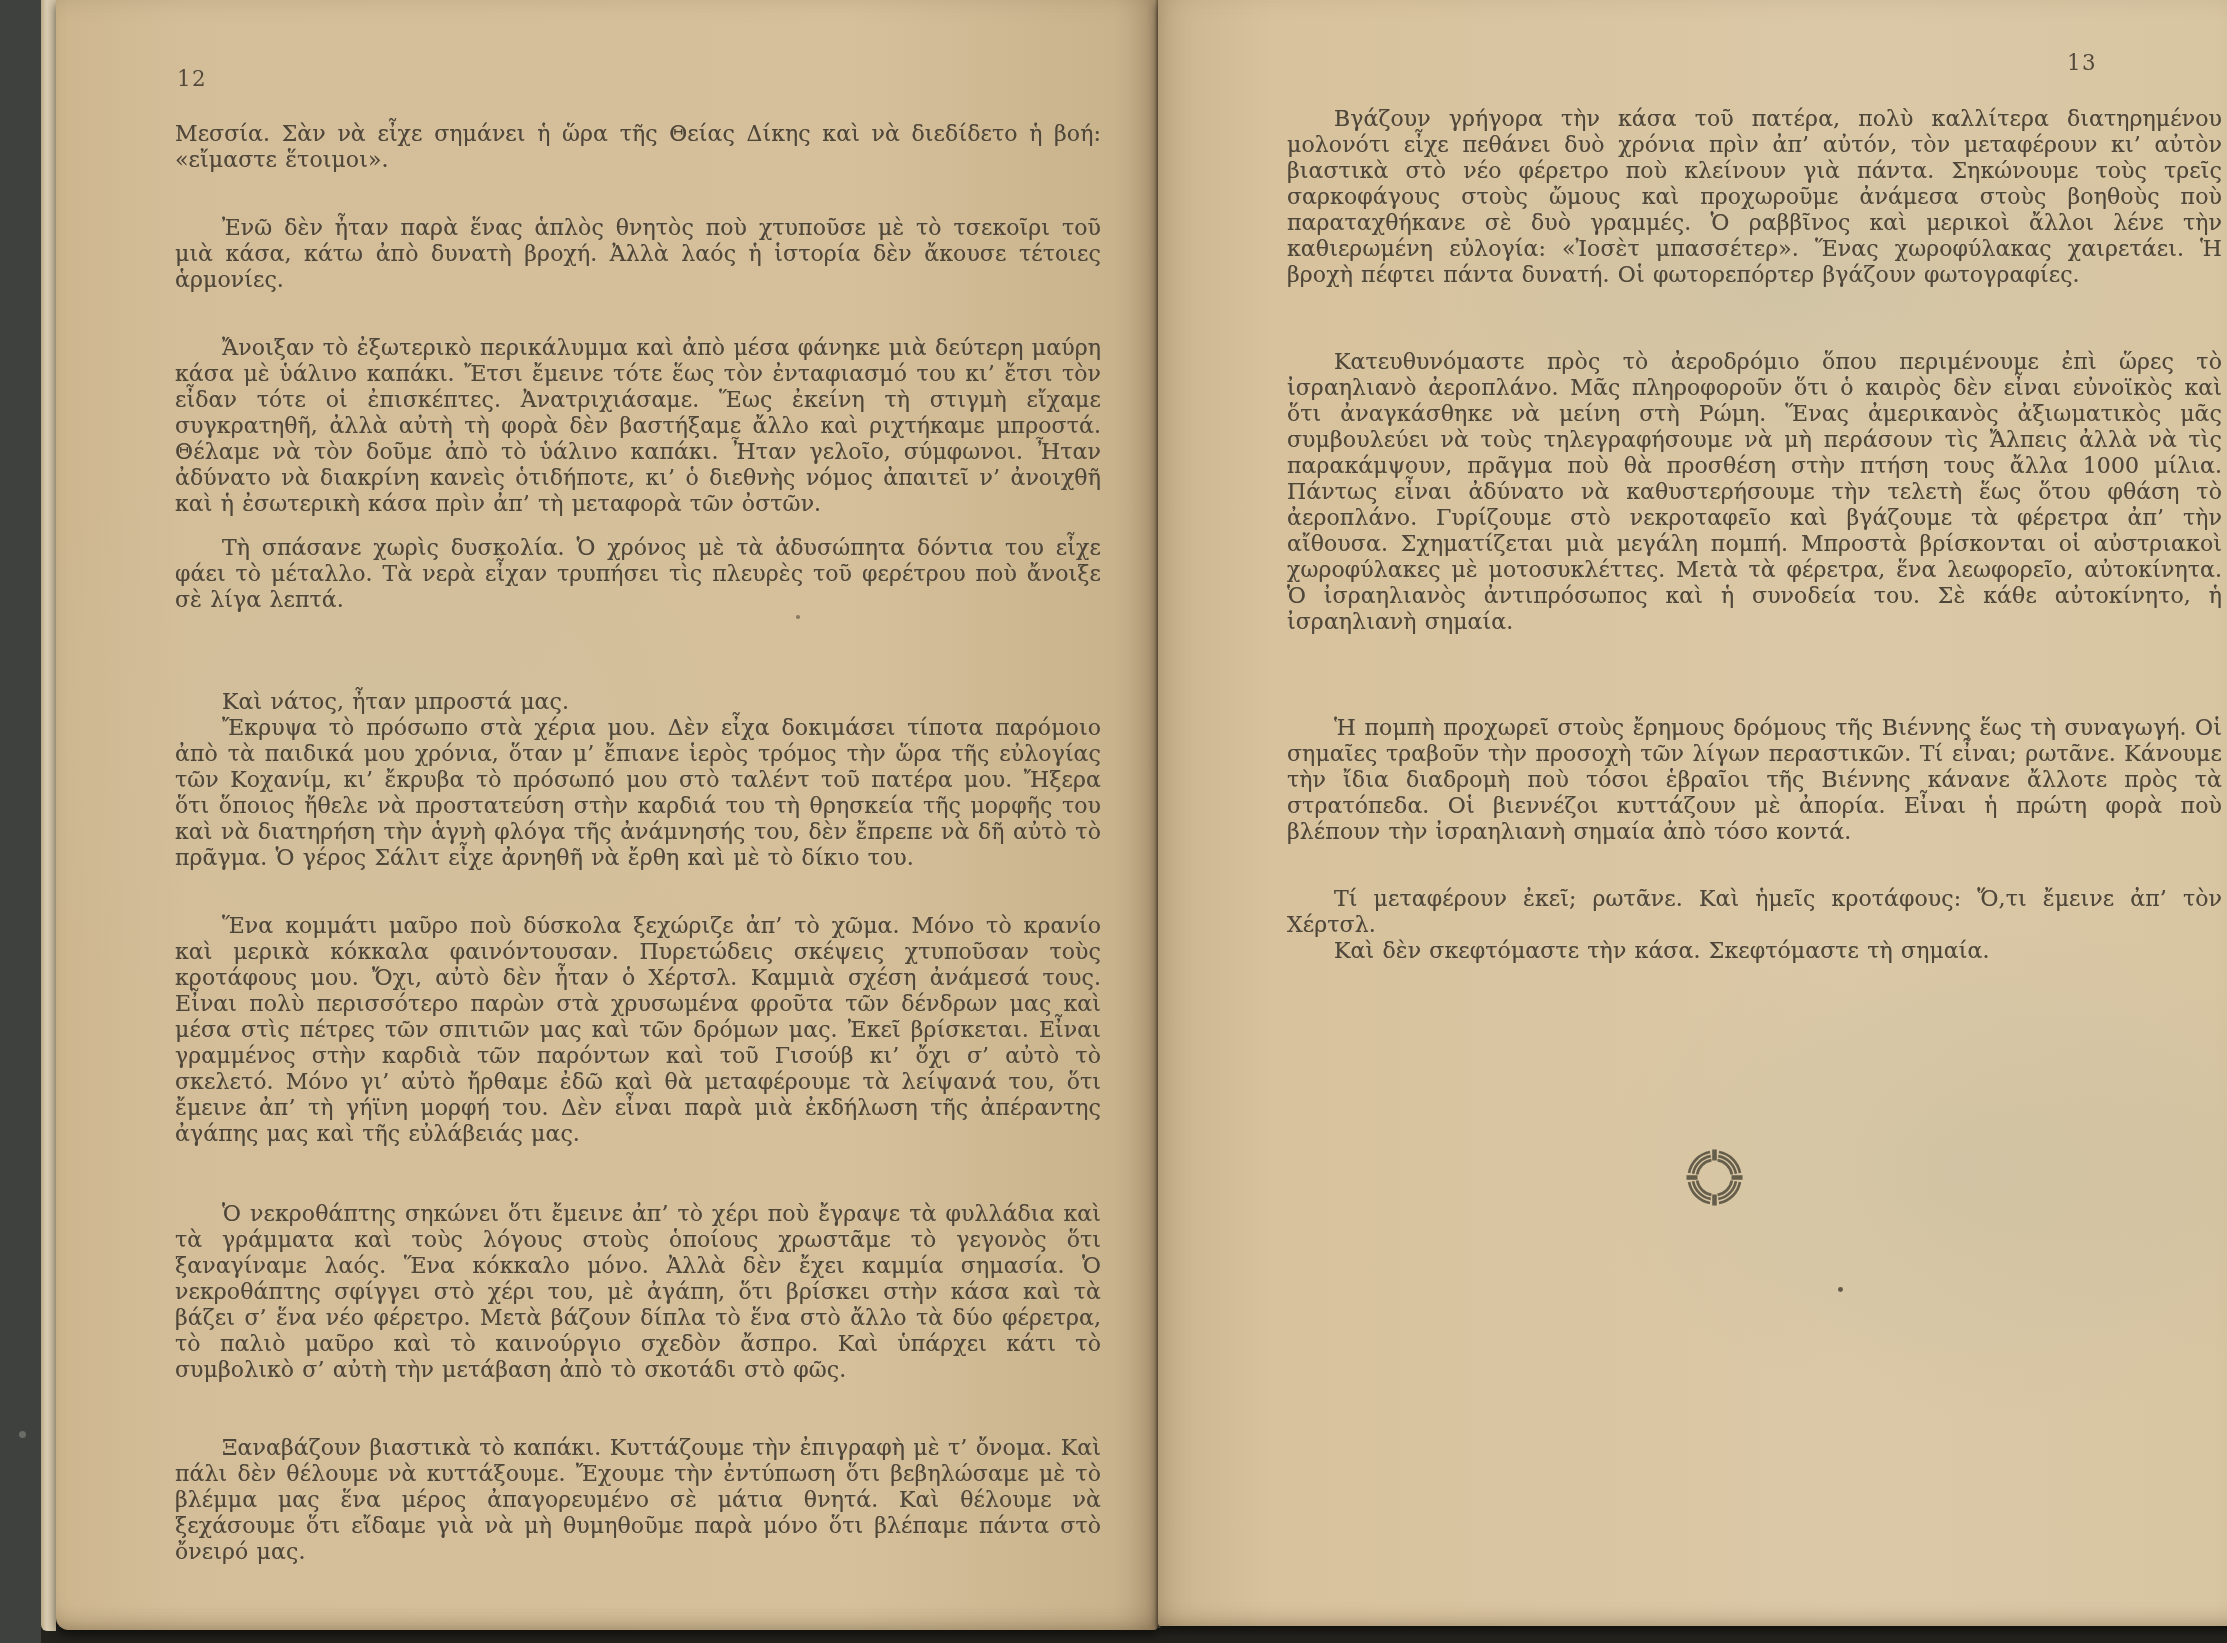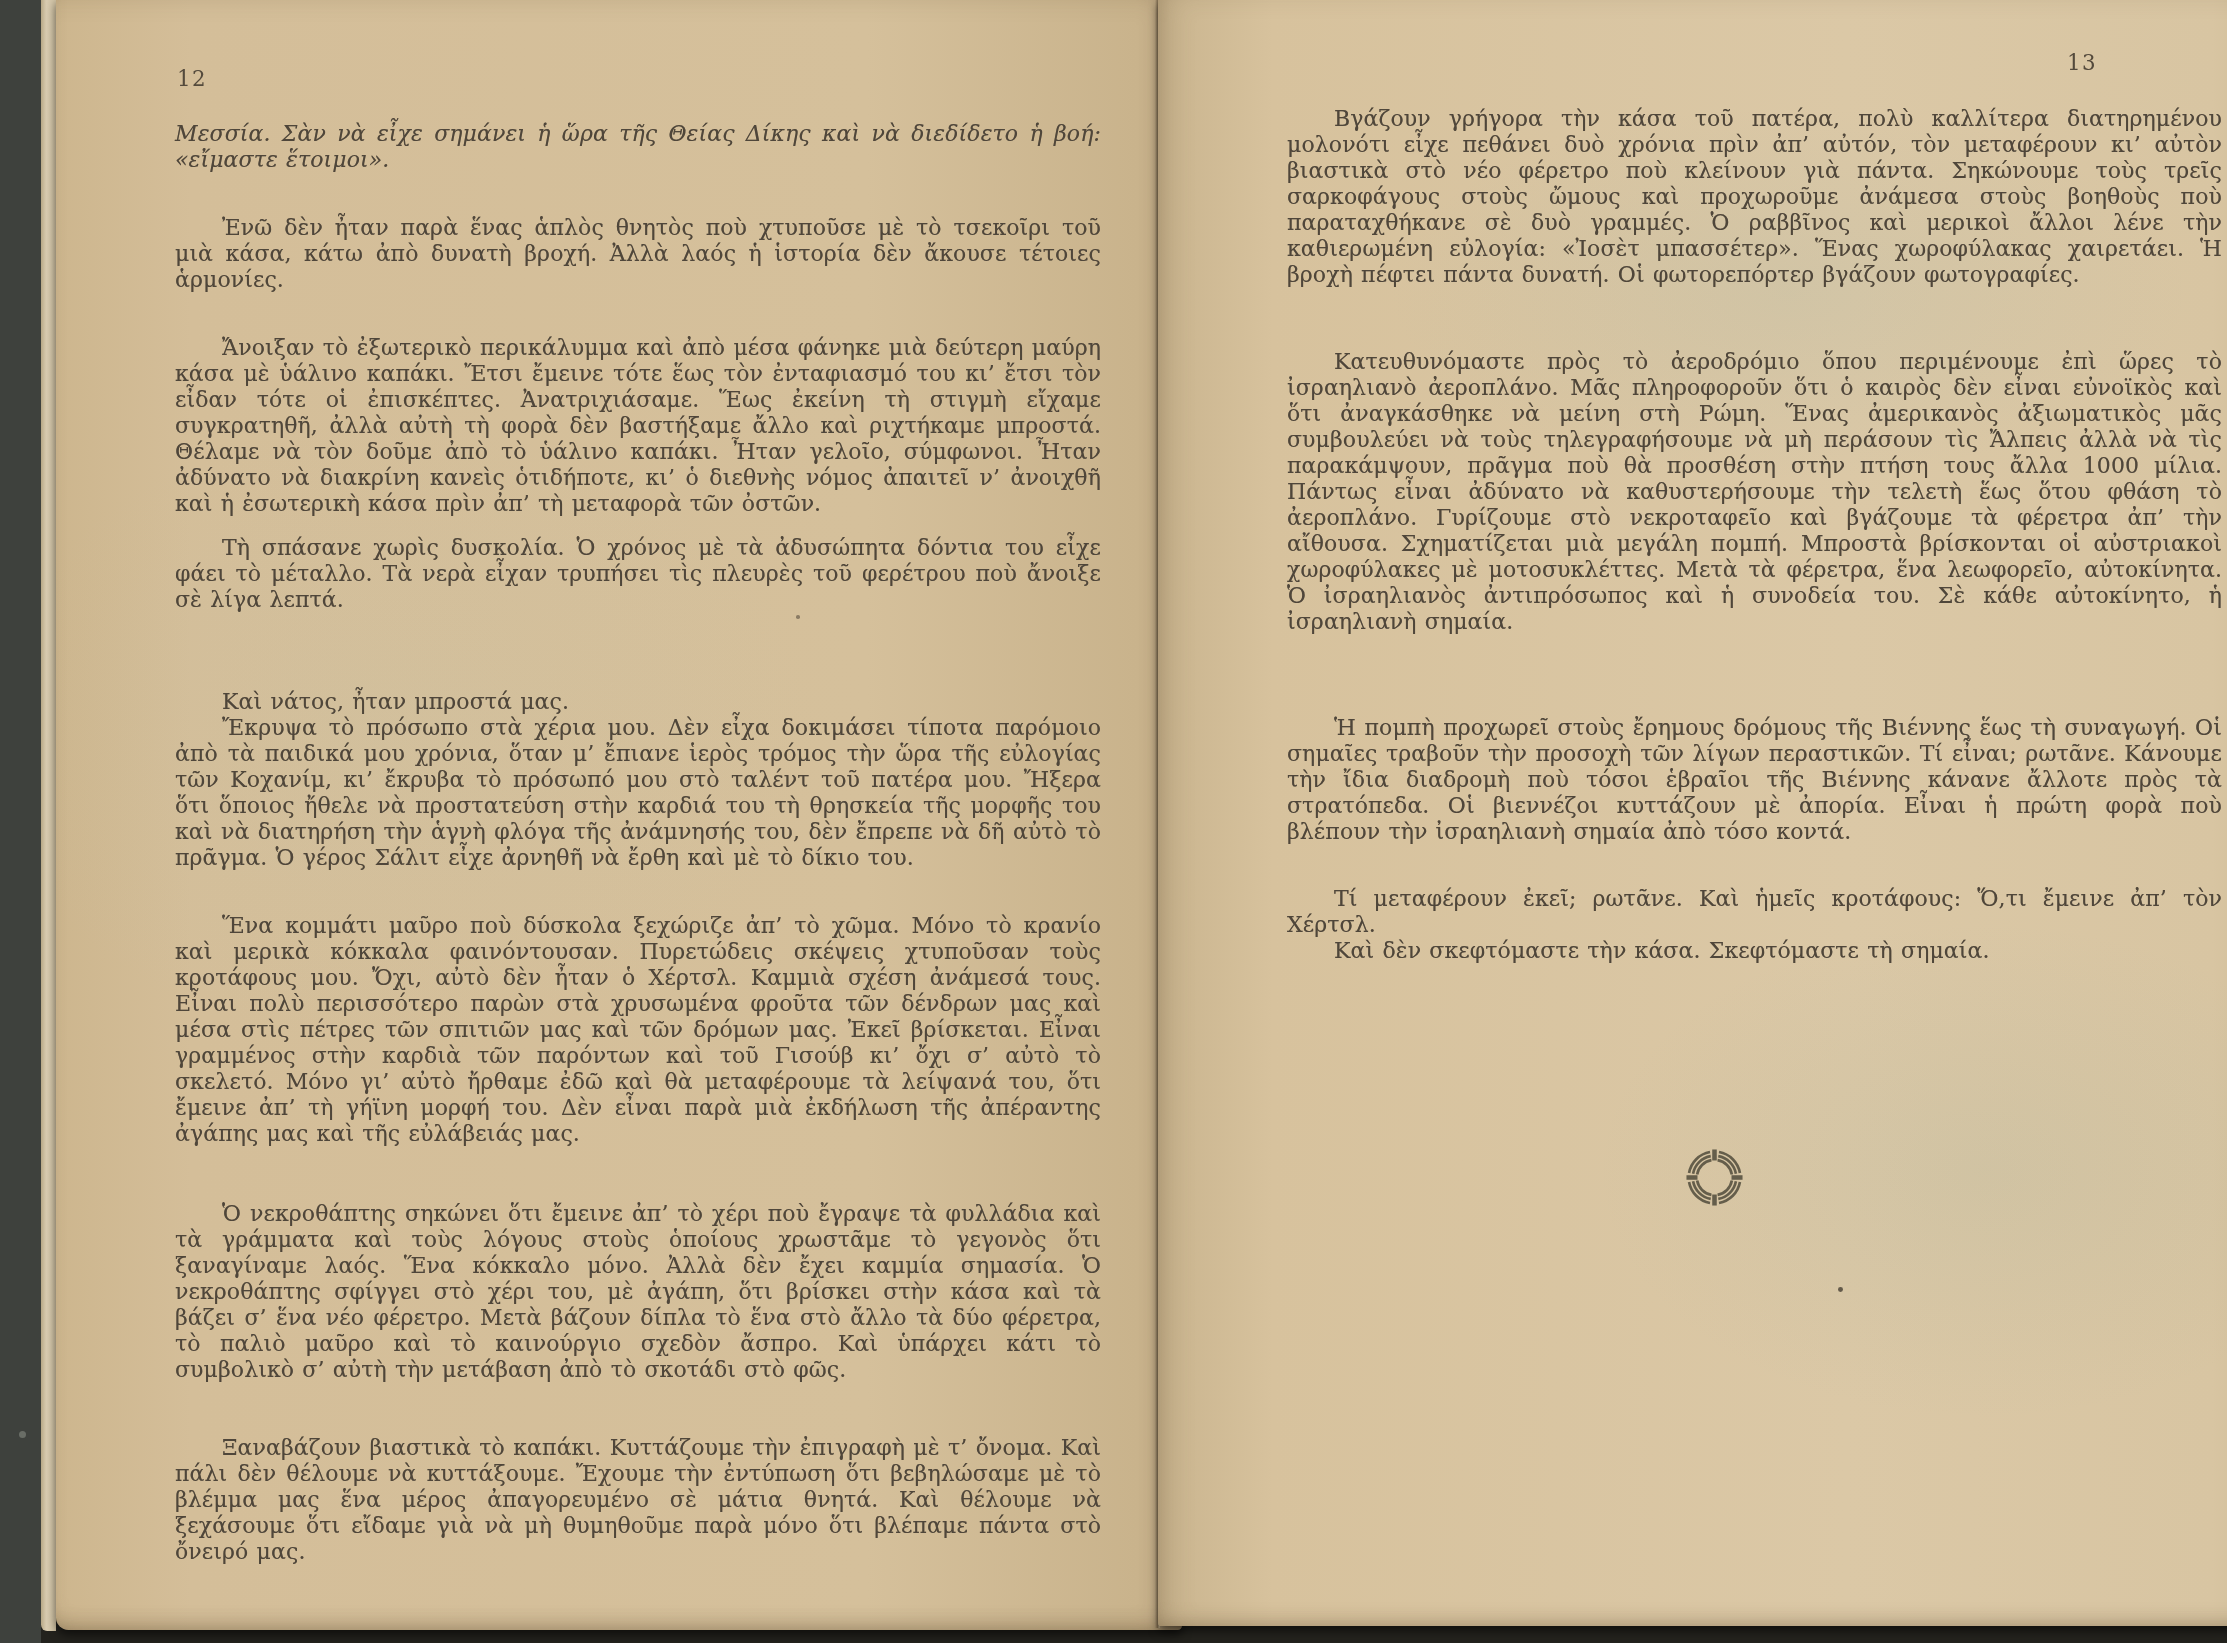--- a/index.html
+++ b/index.html
@@ -15,40 +15,40 @@
          background-color:var(--cover_edge);}
   .fore-edge{position:absolute;left:41px;top:0;width:15px;height:1631px;
          background:linear-gradient(90deg,#b7a886 0%,var(--fore_edge) 35%,#cfc1a2 100%);
          border-radius:0 0 0 6.2px;}
   .page{position:absolute;top:0;box-shadow:0 4.5px 9.8px rgba(0,0,0,.55);}
   .page-left{left:56px;width:1102px;height:1630px;border-radius:0 0 4.5px 12.5px;
          background:
            radial-gradient(713px 535px at 30% 45%, rgba(190,200,180,.10), rgba(0,0,0,0) 60%),
            linear-gradient(90deg,#cdb68e 0%,#d4be99 12%,#d5c09b 72%,#c9b38c 96%,#bda684 100%),
            var(--paper_left);
-         box-shadow:inset -20.5px 0 31px -11.6px rgba(95,75,45,.38), inset 0 -13.4px 22px -13.4px rgba(80,60,35,.45), 0 4.5px 9.8px rgba(0,0,0,.55);padding-left:24px;}
+         box-shadow:inset -20.5px 0 31px -11.6px rgba(95,75,45,.38), inset 0 -13.4px 22px -13.4px rgba(80,60,35,.45), 0 4.5px 9.8px rgba(0,0,0,.55);}
   .page-right{left:1158px;width:1146px;height:1626px;border-radius:0 0 20.5px 3.6px;
          background:
            radial-gradient(668px 312px at 55% 18%, rgba(150,175,165,.14), rgba(0,0,0,0) 60%),
            radial-gradient(624px 401px at 72% 72%, rgba(140,165,150,.12), rgba(0,0,0,0) 62%),
            linear-gradient(90deg,#c9b48e 0%,#d7c29d 10%,#dbc8a6 60%,#d8c5a2 92%,#cbb690 100%),
            var(--paper_right);
          box-shadow:inset 18px 0 31px -13.4px rgba(100,80,50,.30), inset 0 -12.5px 22px -13.4px rgba(80,60,35,.42), 0 4.5px 9.8px rgba(0,0,0,.55);}
   .gutter{position:absolute;left:1155px;top:0;width:6.2px;height:1628px;
          background:linear-gradient(90deg,rgba(70,55,35,0) 0%,rgba(70,55,35,.45) 45%,rgba(250,240,215,.25) 70%,rgba(70,55,35,.15) 100%);}
   .page-number{position:absolute;font-size:21.4px;letter-spacing:1.3px;color:#544a3c;}
   .pn-left{left:121px;top:66px;}
   .pn-right{left:909px;top:50px;}
   .text-col{position:absolute;top:0;text-align:justify;font-size:22px;line-height:26px;
          letter-spacing:0.1px;word-spacing:1.1px;color:var(--ink);
          text-shadow:0 0 0.4px rgba(79,70,58,.45);}
   .tc-left{left:119px;width:926px;top:121px;}
   .tc-right{left:129px;width:935px;top:106px;}
   p.para{margin:0;text-indent:47px;}
-  p.no-indent{text-indent:0;font-style:italic;}
+  p.no-indent{text-indent:0;}
   .ornament{position:absolute;left:525px;top:1146px;width:63px;height:63px;color:var(--ornament);opacity:.88;}
   .speck{position:absolute;border-radius:50%;}
   .speck-cover{left:18.7px;top:1431px;width:7.1px;height:7.1px;background:#747871;opacity:.8;}
   .speck-right{left:680px;top:1287px;width:4.9px;height:4.9px;background:#4f463a;opacity:.85;}
   .speck-left-pg{left:740px;top:615px;width:3.6px;height:3.6px;background:#5a4f40;opacity:.6;}
 </style>
 </head>
 <body>
 
 <div class="scene">

